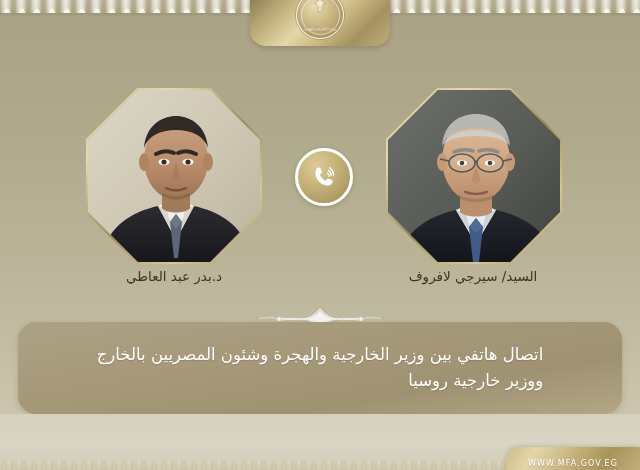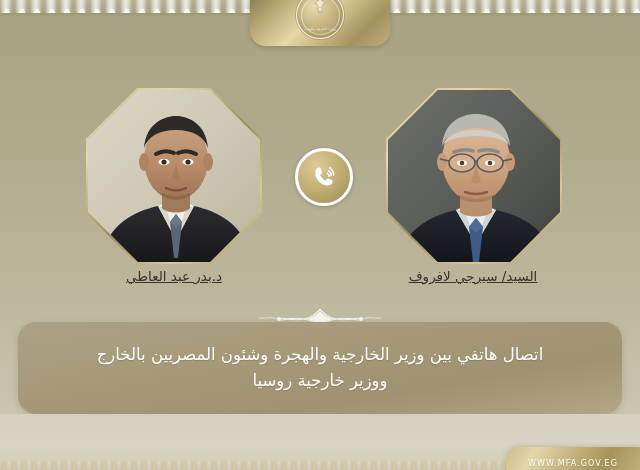--- a/index.html
+++ b/index.html
@@ -146,21 +146,20 @@
   .caption {
     position: absolute;
     top: 268px;
     width: 260px;
     text-align: center;
     direction: rtl;
     font-size: 13.5px;
     color: #39352a;
     font-family: "DejaVu Sans", "Liberation Sans", sans-serif;
     letter-spacing: 0.2px;
-    text-decoration: underline;
   }
   .caption.left  { left: 44px; }
   .caption.right { left: 343px; }
 
   
   .phone-badge {
     position: absolute;
     left: 295px;
     top: 148px;
     width: 52px;
@@ -194,21 +193,21 @@
     height: 92px;
     border-radius: 18px;
     background: linear-gradient(170deg, #ada185 0%, #a79a7b 35%, #9f9272 70%, #b3a687 100%);
     box-shadow: 0 2px 6px rgba(95,85,55,0.22);
     display: flex;
     align-items: center;
     justify-content: center;
   }
   .banner-text {
     direction: rtl;
-    text-align: center;
+    text-align: right;
     color: #ffffff;
     font-size: 16.5px;
     line-height: 1.6;
     padding: 0 34px;
     font-family: "DejaVu Sans", "Liberation Sans", sans-serif;
     text-shadow: 0 1px 1px rgba(80,70,45,0.25);
   }
 
   
   .bottom-band {

